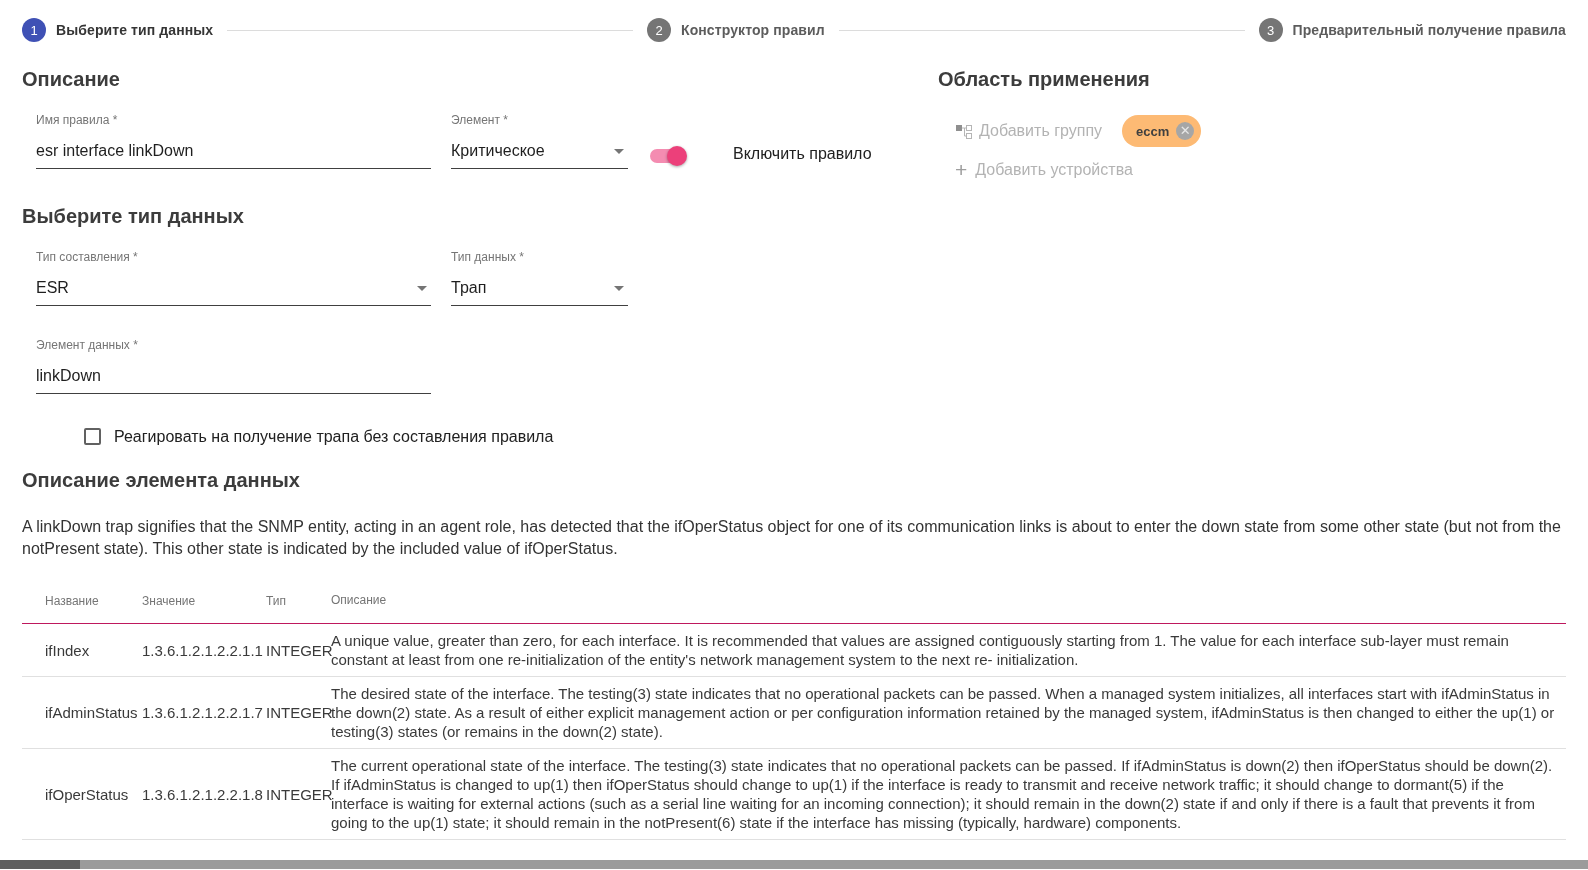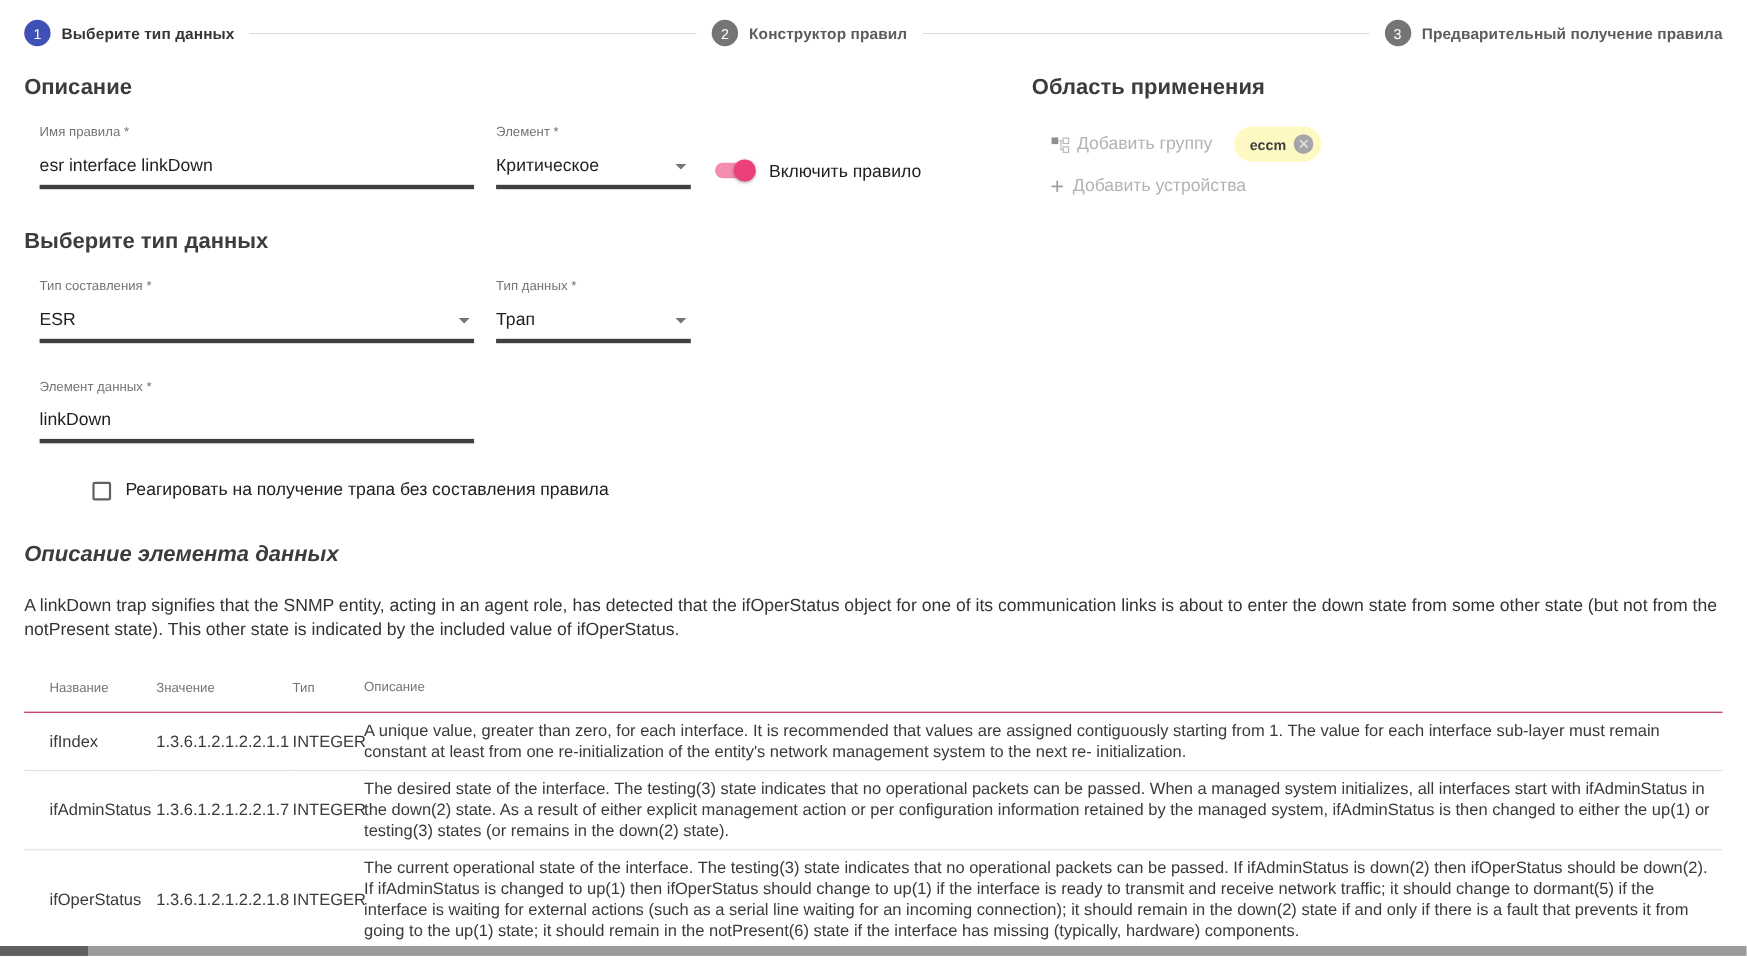--- a/index.html
+++ b/index.html
@@ -23,45 +23,45 @@
   .content-top { display:flex; padding:0 22px; align-items:flex-start; }
   .left-col { width:894px; flex:none; }
   .right-col { flex:1; padding-left:22px; }
   .section-title { font-size:20px; font-weight:bold; color:#3c3c3c; margin-top:26px; }
   
   .fields-row { display:flex; align-items:stretch; margin-top:22px; margin-left:14px; }
   .field { display:flex; flex-direction:column; }
   .field-label { font-size:12px; color:#757575; }
   .field-value-row {
     display:flex; justify-content:space-between; align-items:center;
-    border-bottom:4px solid #404040; margin-top:15px; padding-bottom:8px;
+    border-bottom:1px solid #404040; margin-top:15px; padding-bottom:8px;
     font-size:16px; color:#1f1f1f;
   }
   .field.w-name { width:395px; }
   .field.w-sev  { width:177px; margin-left:20px; }
   .dd-arrow { width:0; height:0; border-left:5px solid transparent; border-right:5px solid transparent; border-top:5px solid #757575; margin-right:4px; }
-  .toggle-row { display:flex; align-items:flex-start; margin-left:22px; align-self:flex-end; padding-bottom:6px; }
+  .toggle-row { display:flex; align-items:flex-end; margin-left:22px; align-self:flex-end; padding-bottom:6px;gap:34px; }
   .toggle { position:relative; width:34px; height:14px; border-radius:7px; background:#f48cb1; flex:none; }
   .toggle-thumb { position:absolute; right:-3px; top:-3px; width:20px; height:20px; border-radius:50%; background:#ec407a; box-shadow:0 1px 3px rgba(0,0,0,.35); }
   .toggle-label { margin-left:15px; font-size:16px; color:#212121; white-space:nowrap; }
   
-  .checkbox-row { display:flex; align-items:flex-end; margin:34px 0 0 14px;padding-left:48px; }
+  .checkbox-row { display:flex; align-items:flex-start; margin:34px 0 0 14px;padding-left:48px; }
   .checkbox { width:17px; height:17px; border:2px solid #616161; border-radius:2px; background:#fff; flex:none; }
   .checkbox-label { margin-left:13px; font-size:16px; color:#212121; }
   
   .scope-row1 { display:flex; align-items:center; margin:24px 0 0 17px; }
   .muted { color:#b3b3b3; font-size:16px; }
   .group-icon { flex:none; margin-right:5px; }
-  .chip { margin-left:20px; height:32px; background:#fef9c3; border-radius:16px; display:flex; align-items:center; padding:0 7px 0 14px; }
+  .chip { margin-left:20px; height:32px; background:#fdba74; border-radius:16px; display:flex; align-items:center; padding:0 7px 0 14px; }
   .chip-text { font-size:13px; font-weight:bold; color:#3f3f3f; }
   .chip-x { width:18px; height:18px; margin-left:7px; border-radius:50%; background:#a6a6a6; color:#e7e7e7; font-size:13px; line-height:18px; text-align:center; }
   .scope-row2 { display:flex; align-items:center; margin:13px 0 0 17px; }
   .plus-glyph { font-size:21px; color:#9e9e9e; margin-right:8px; line-height:20px; }
   
-  .full-title { margin-left:22px; margin-top:38px;font-style:italic; }
+  .full-title { margin-left:22px; margin-top:23px; }
   .desc-text { margin:24px 22px 0 22px; font-size:16px; color:#333333; line-height:22px; }
   
   table.vars { border-collapse:collapse; margin:18px 22px 0 22px; width:1544px; table-layout:fixed; }
   table.vars th {
     text-align:left; font-size:12px; font-weight:normal; color:#757575;
     padding:13px 8px 13px 0; border-bottom:1px solid #be185d;
   }
   table.vars th:first-child, table.vars td:first-child { padding-left:23px; }
   table.vars td {
     font-size:15px; color:#3a3a3a; padding:7px 8px 7px 0;

